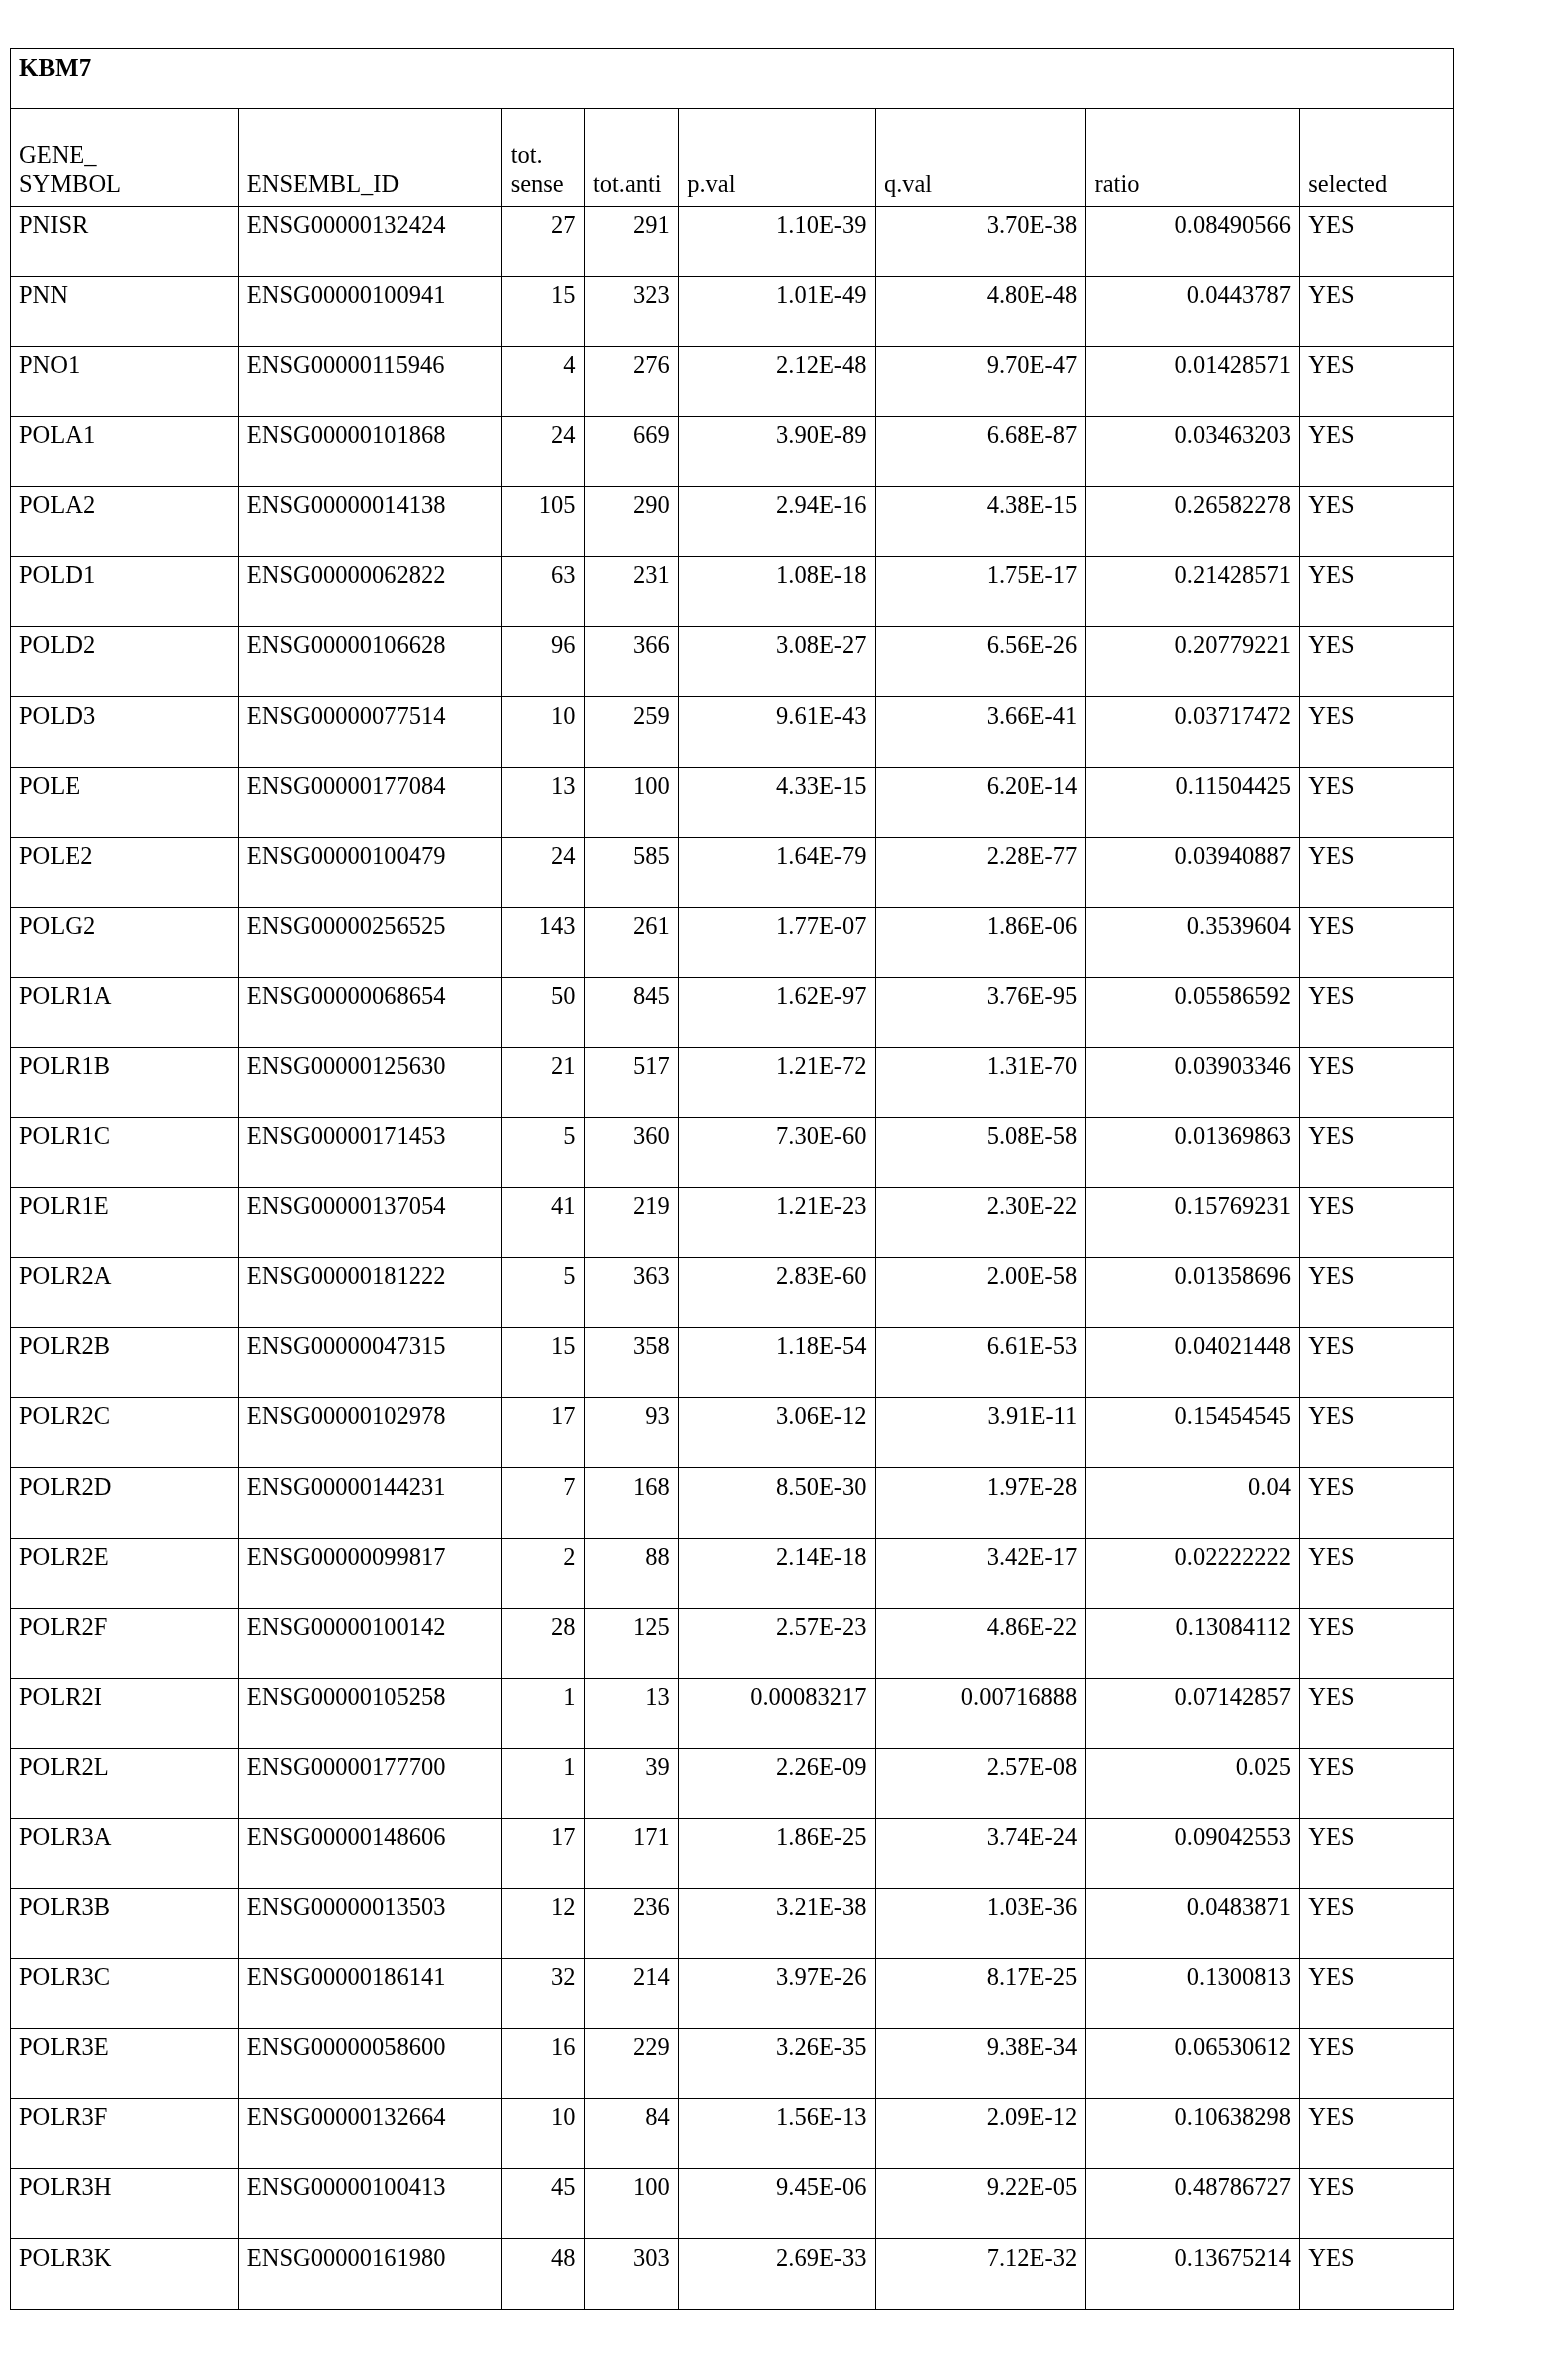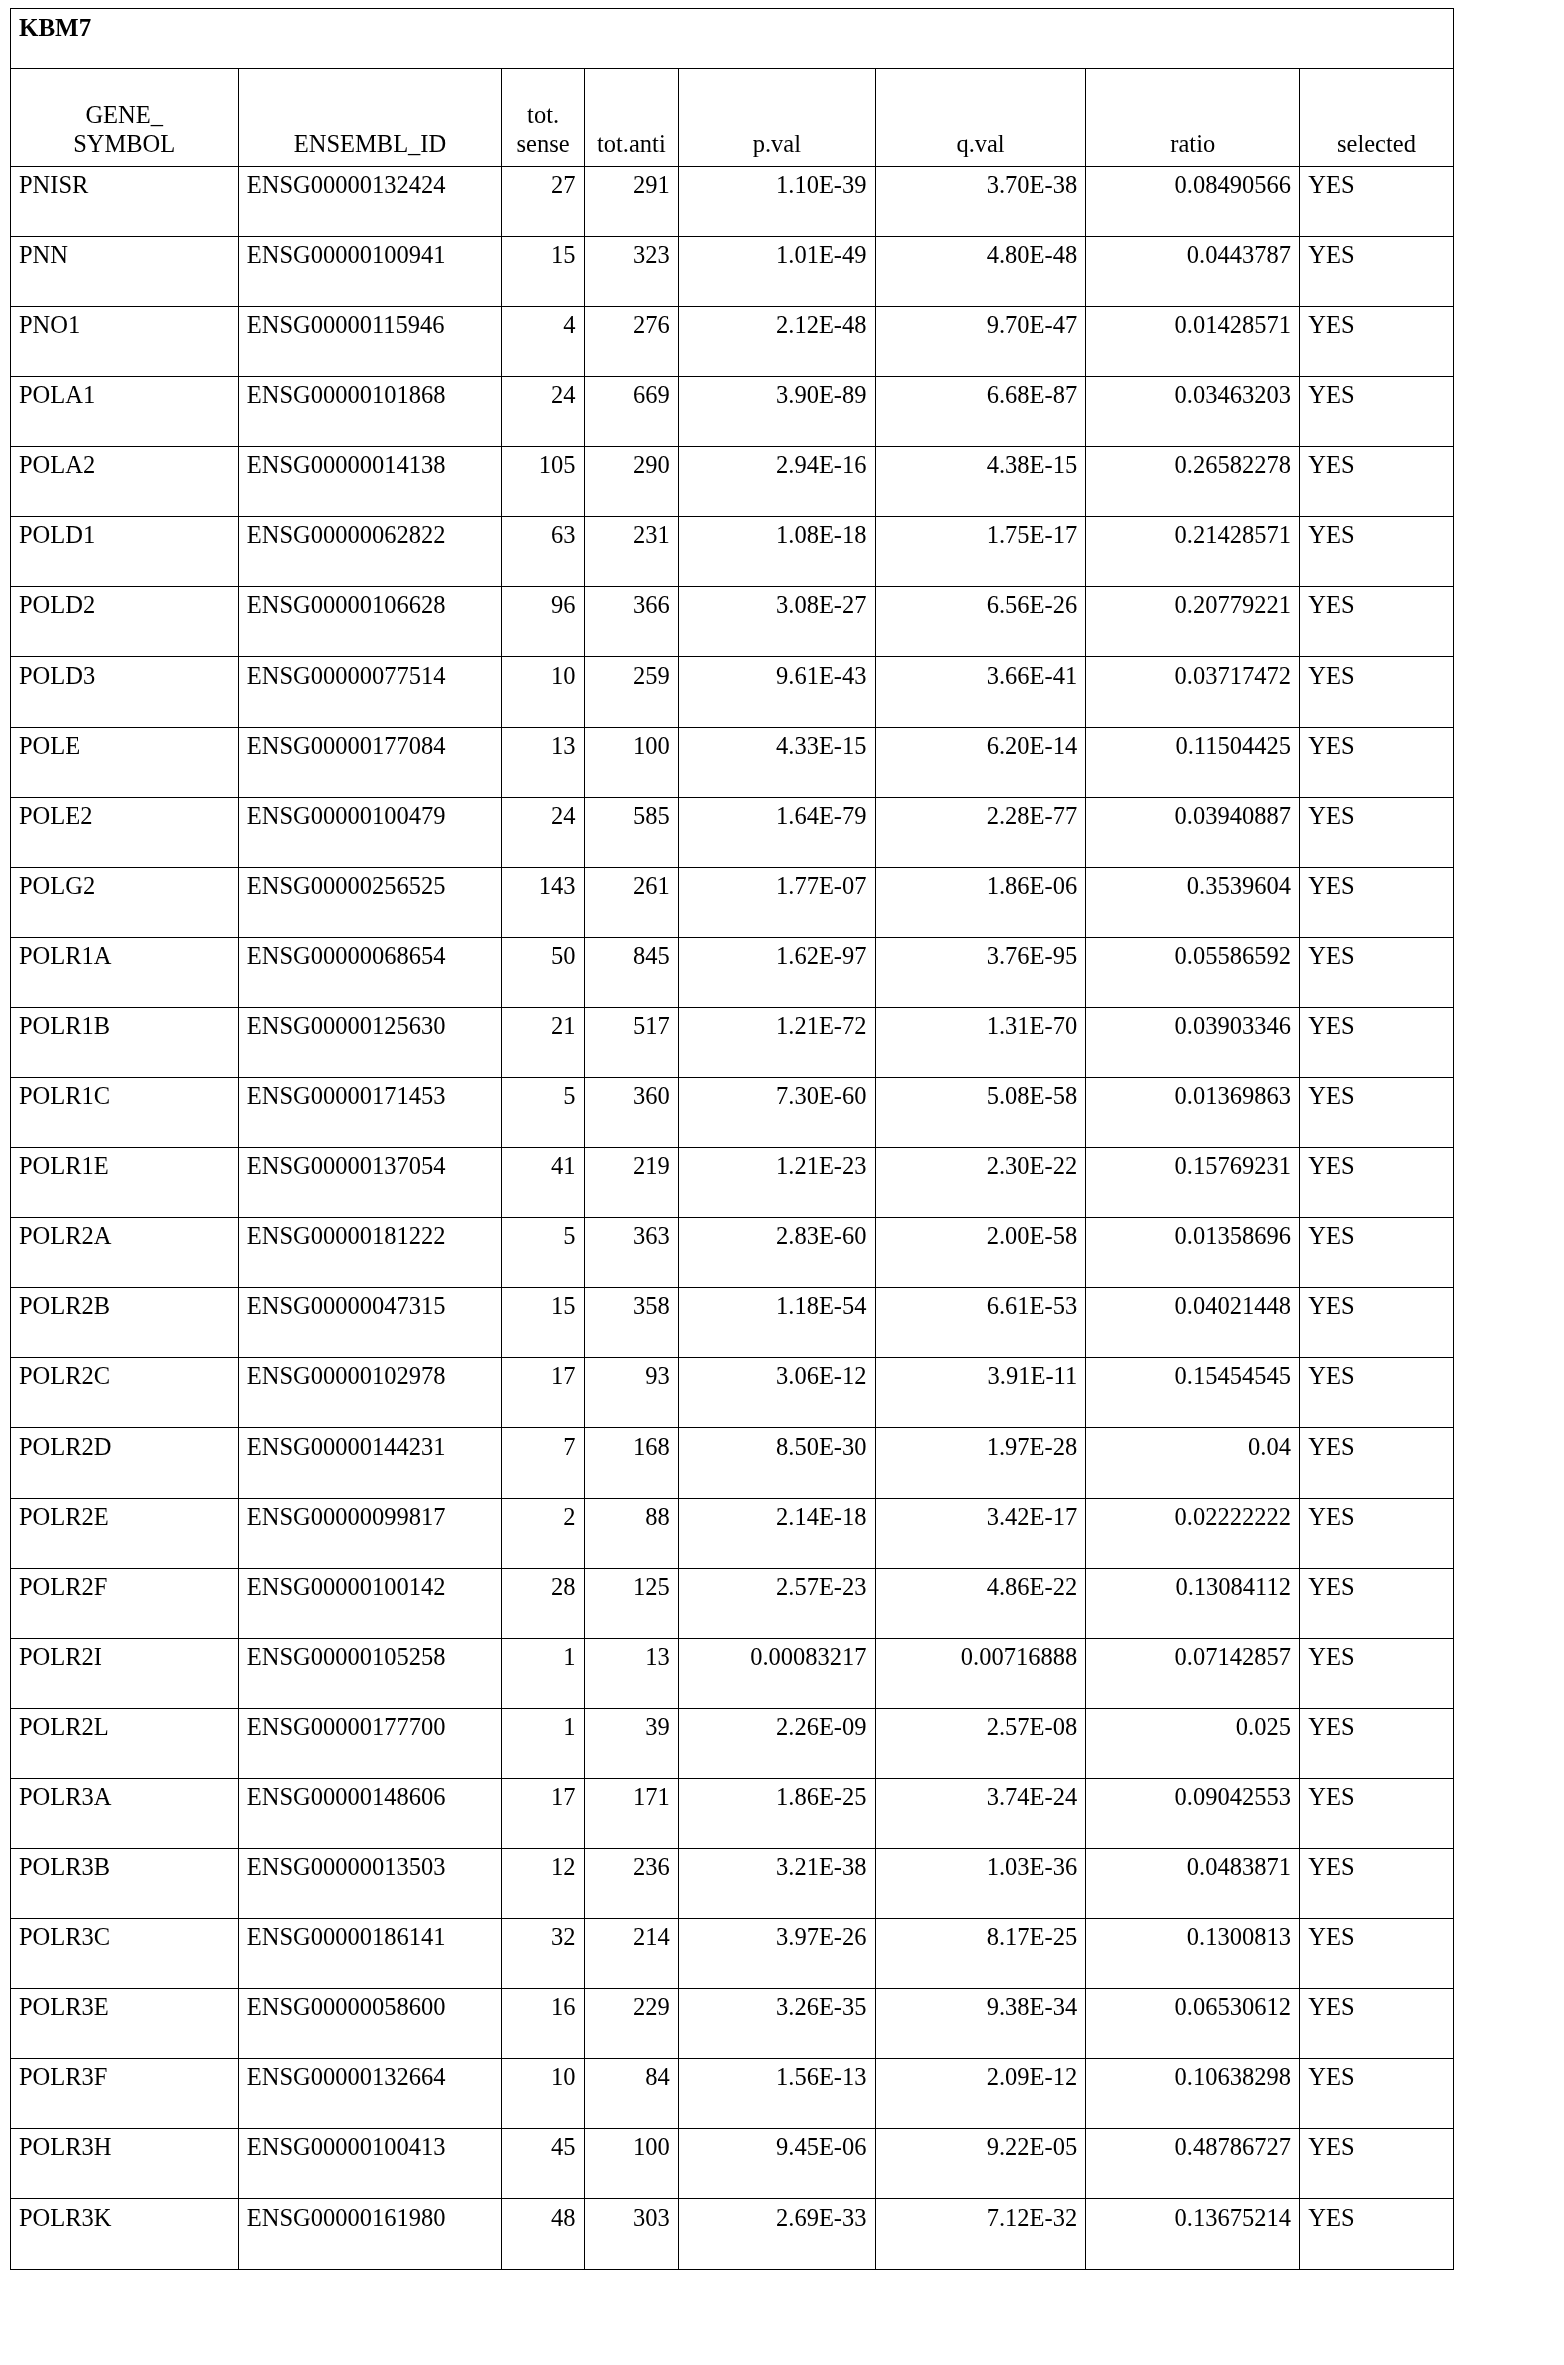--- a/index.html
+++ b/index.html
@@ -21,20 +21,21 @@
     height: 2366px;
     box-sizing: border-box;
     padding: 8.2px 9.8px 8.2px 9.8px;
   }
   table.gene-table {
     border-collapse: collapse;
     width: 1444px;
     table-layout: fixed;
     font-size: 24.5px;
     line-height: 1.18;
+    margin-top: 40px;
   }
   table.gene-table td,
   table.gene-table th {
     border: 1.6px solid #000000;
     padding: 4.9px 8.2px 4.9px 8.2px;
     vertical-align: top;
     font-weight: normal;
     white-space: nowrap;
     overflow: hidden;
   }
@@ -45,21 +46,21 @@
     height: 51px;
     padding-top: 4.1px;
     padding-bottom: 4.1px;
     text-align: left;
   }
   
   tr.header-row td {
     height: 85px;
     vertical-align: bottom;
     padding-bottom: 6.5px;
-    text-align: center;
+    text-align: left;
   }
   
   col.c-symbol   { width: 227px; }
   col.c-ensembl  { width: 263px; }
   col.c-sense    { width: 82px; }
   col.c-anti     { width: 94px; }
   col.c-pval     { width: 196px; }
   col.c-qval     { width: 210px; }
   col.c-ratio    { width: 213px; }
   col.c-selected { width: 153px; }

